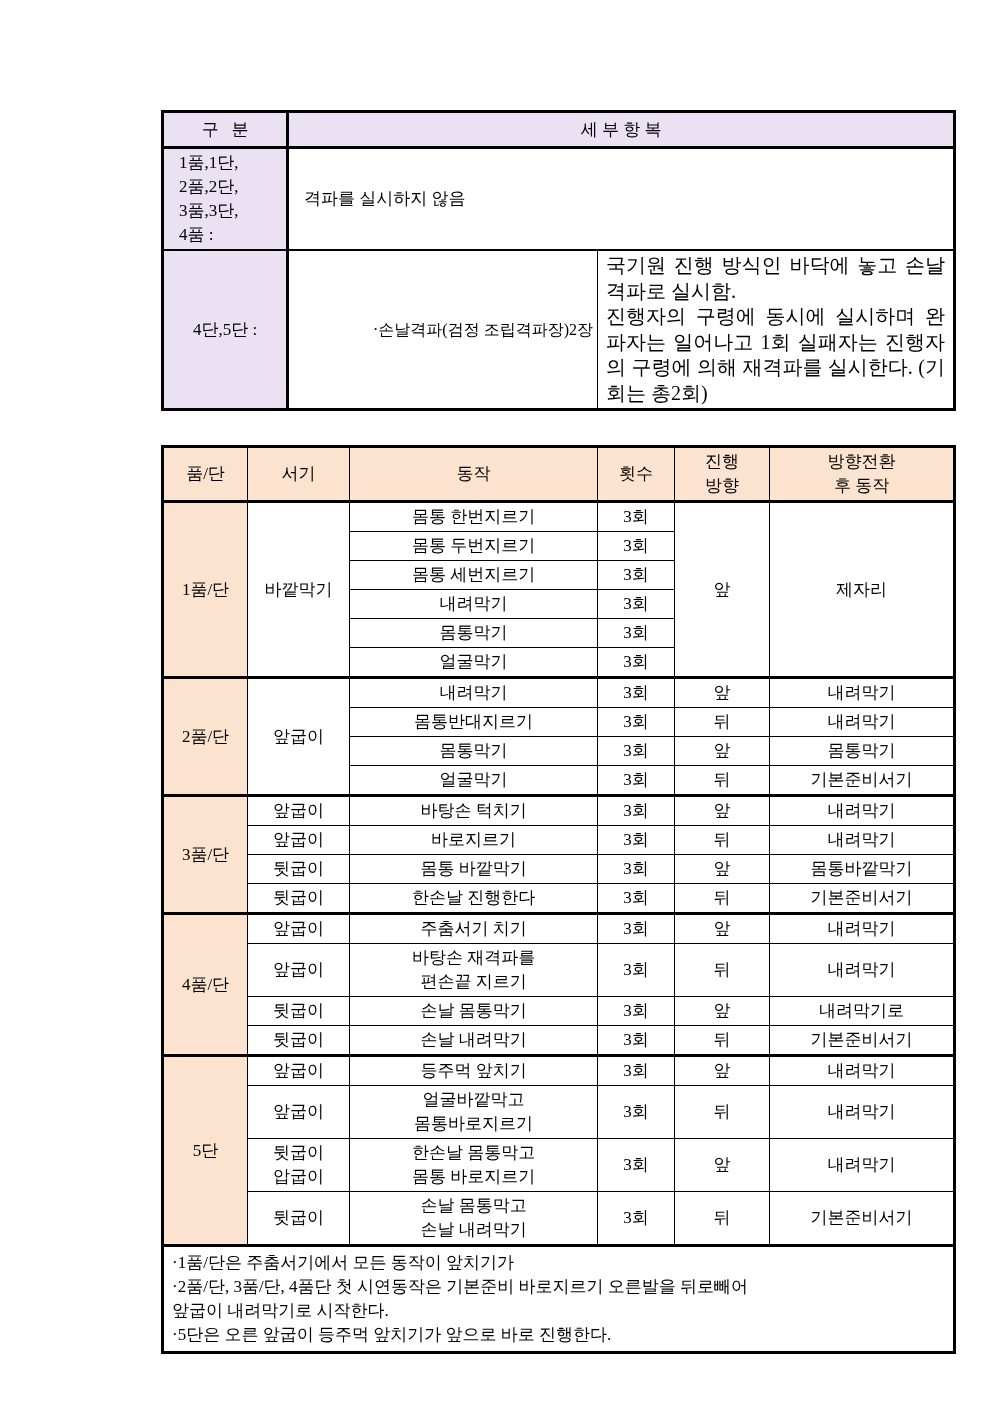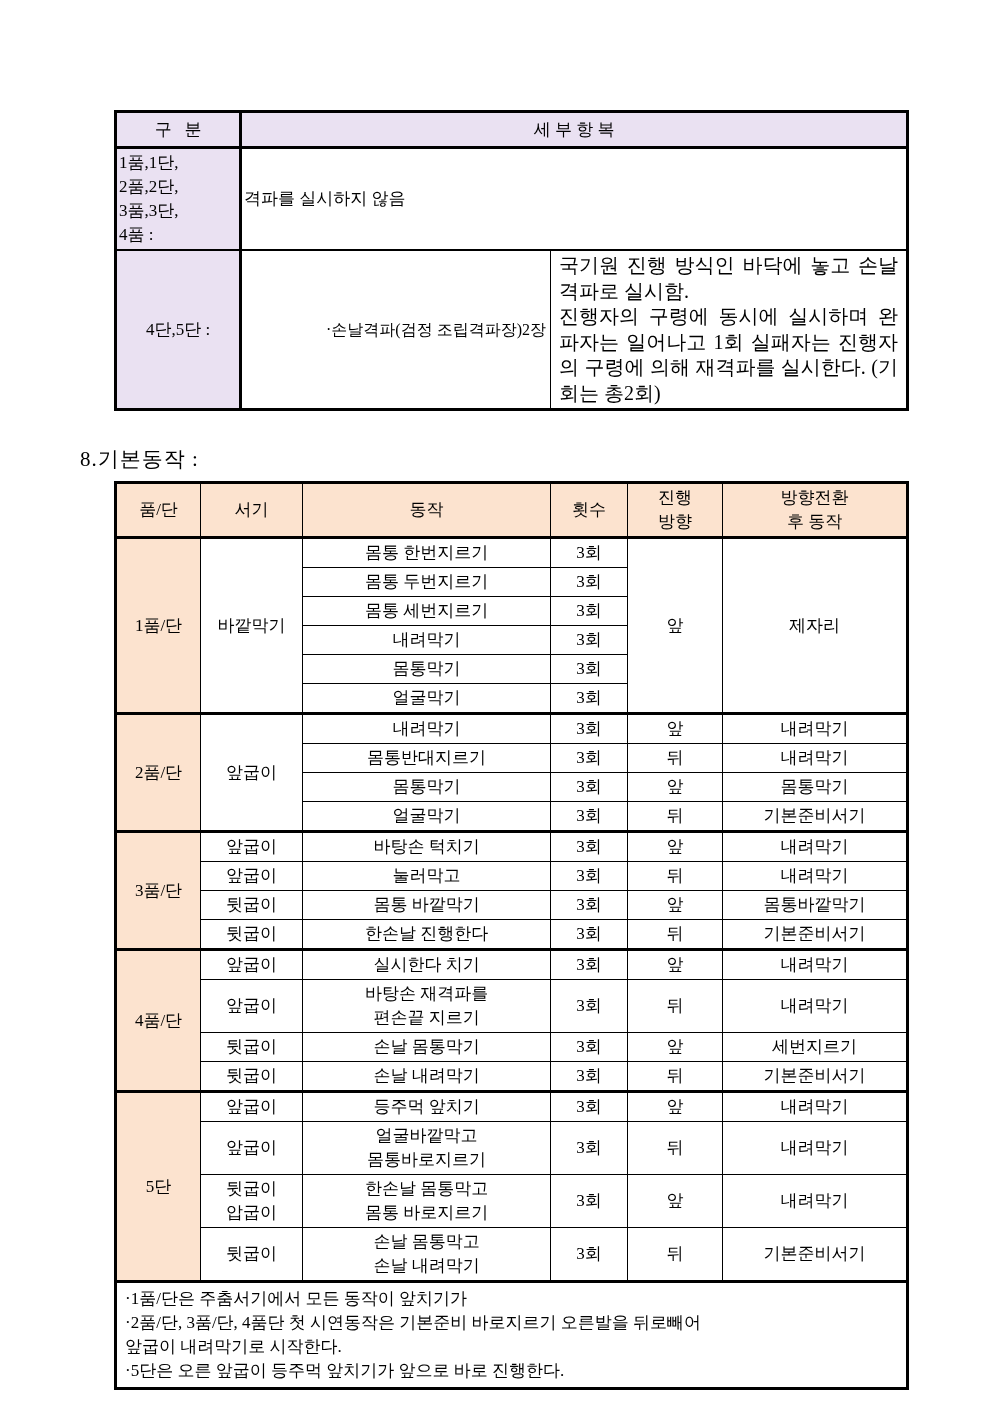--- a/index.html
+++ b/index.html
@@ -13,21 +13,21 @@
   .inner { padding: 110px 0 0 80px; }
   .sec-title {
     font-size: 21px;
     white-space: pre;
     letter-spacing: 1px;
     margin-bottom: 8px;
   }
   table {
     border-collapse: collapse;
     table-layout: fixed;
-    margin-left: 34px;
+    margin-left: 81px;
     font-size: 17px;
   }
   table, td, th { border: 1px solid #000; }
   table { border-width: 3px; }
   td, th {
     text-align: center;
     vertical-align: middle;
     padding: 2px 4px;
     line-height: 24px;
   }
@@ -37,21 +37,21 @@
   
   .t1 { width: 792px; }
   .t1 th { background: var(--lavender); font-weight: normal; }
   .t1 .label-cell { background: var(--lavender); }
   .t1-header { height: 36px; }
   .t1-row1 { height: 92px; }
   .t1-row2 { height: 155px; }
   .t1 th, .t1 .label-cell { border-right-width: 3px; }
   .t1-header th { border-bottom-width: 3px; }
   .t1-row1 td { border-bottom-width: 2px; }
-  .t1 .left { text-align: left; padding-left: 2px; }
+  .t1 .left { text-align: left; padding-left: 15px; }
   .t1 .nowrap { white-space: nowrap; font-size: 16px; text-align: right; padding-left: 4px; }
   .t1 .justify {
     text-align: justify;
     text-align-last: left;
     word-break: break-all;
     white-space: pre-line;
     font-size: 20px;
     line-height: 25.5px;
     padding: 2px 8px;
   }
@@ -107,21 +107,20 @@
         <td class="label-cell">4단,5단 :</td>
         <td class="nowrap">·손날격파(검정 조립격파장)2장</td>
         <td class="justify">국기원 진행 방식인 바닥에 놓고 손날격파로 실시함.
 진행자의 구령에 동시에 실시하며 완파자는 일어나고 1회 실패자는 진행자의 구령에 의해 재격파를 실시한다. (기회는 총2회)</td>
       </tr>
     </tbody>
       </table>
   </div>
 
   <div class="sec">
-    <div class="sec-title">8.기본동작 :</div>
 
     <table class="t2">
       <colgroup>
         <col style="width:85px">
           <col style="width:102px">
           <col style="width:248px">
         <col style="width:77px">
           <col style="width:95px">
           <col style="width:185px">
       </colgroup>
@@ -195,21 +194,21 @@
           <tr class="group-first">
             <td rowspan="4" class="pum-cell pre">3품/단</td>
             <td class="pre">앞굽이</td>
             <td class="pre">바탕손 턱치기</td>
             <td>3회</td>
             <td>앞</td>
             <td>내려막기</td>
           </tr>
           <tr>
             <td class="pre">앞굽이</td>
-            <td class="pre">눌러막고</td>
+            <td class="pre">바로지르기</td>
             <td>3회</td>
             <td>뒤</td>
             <td>내려막기</td>
           </tr>
           <tr>
             <td class="pre">뒷굽이</td>
             <td class="pre">몸통 바깥막기</td>
             <td>3회</td>
             <td>앞</td>
             <td>몸통바깥막기</td>
@@ -217,39 +216,39 @@
           <tr>
             <td class="pre">뒷굽이</td>
             <td class="pre">한손날 진행한다</td>
             <td>3회</td>
             <td>뒤</td>
             <td>기본준비서기</td>
           </tr>
           <tr class="group-first">
             <td rowspan="4" class="pum-cell pre">4품/단</td>
             <td class="pre">앞굽이</td>
-            <td class="pre">실시한다 치기</td>
+            <td class="pre">주춤서기 치기</td>
             <td>3회</td>
             <td>앞</td>
             <td>내려막기</td>
           </tr>
           <tr>
             <td class="pre">앞굽이</td>
             <td class="pre">바탕손 재격파를
 편손끝 지르기</td>
             <td>3회</td>
             <td>뒤</td>
             <td>내려막기</td>
           </tr>
           <tr>
             <td class="pre">뒷굽이</td>
             <td class="pre">손날 몸통막기</td>
             <td>3회</td>
             <td>앞</td>
-            <td>세번지르기</td>
+            <td>내려막기로</td>
           </tr>
           <tr>
             <td class="pre">뒷굽이</td>
             <td class="pre">손날 내려막기</td>
             <td>3회</td>
             <td>뒤</td>
             <td>기본준비서기</td>
           </tr>
           <tr class="group-first">
             <td rowspan="4" class="pum-cell pre">5단</td>

